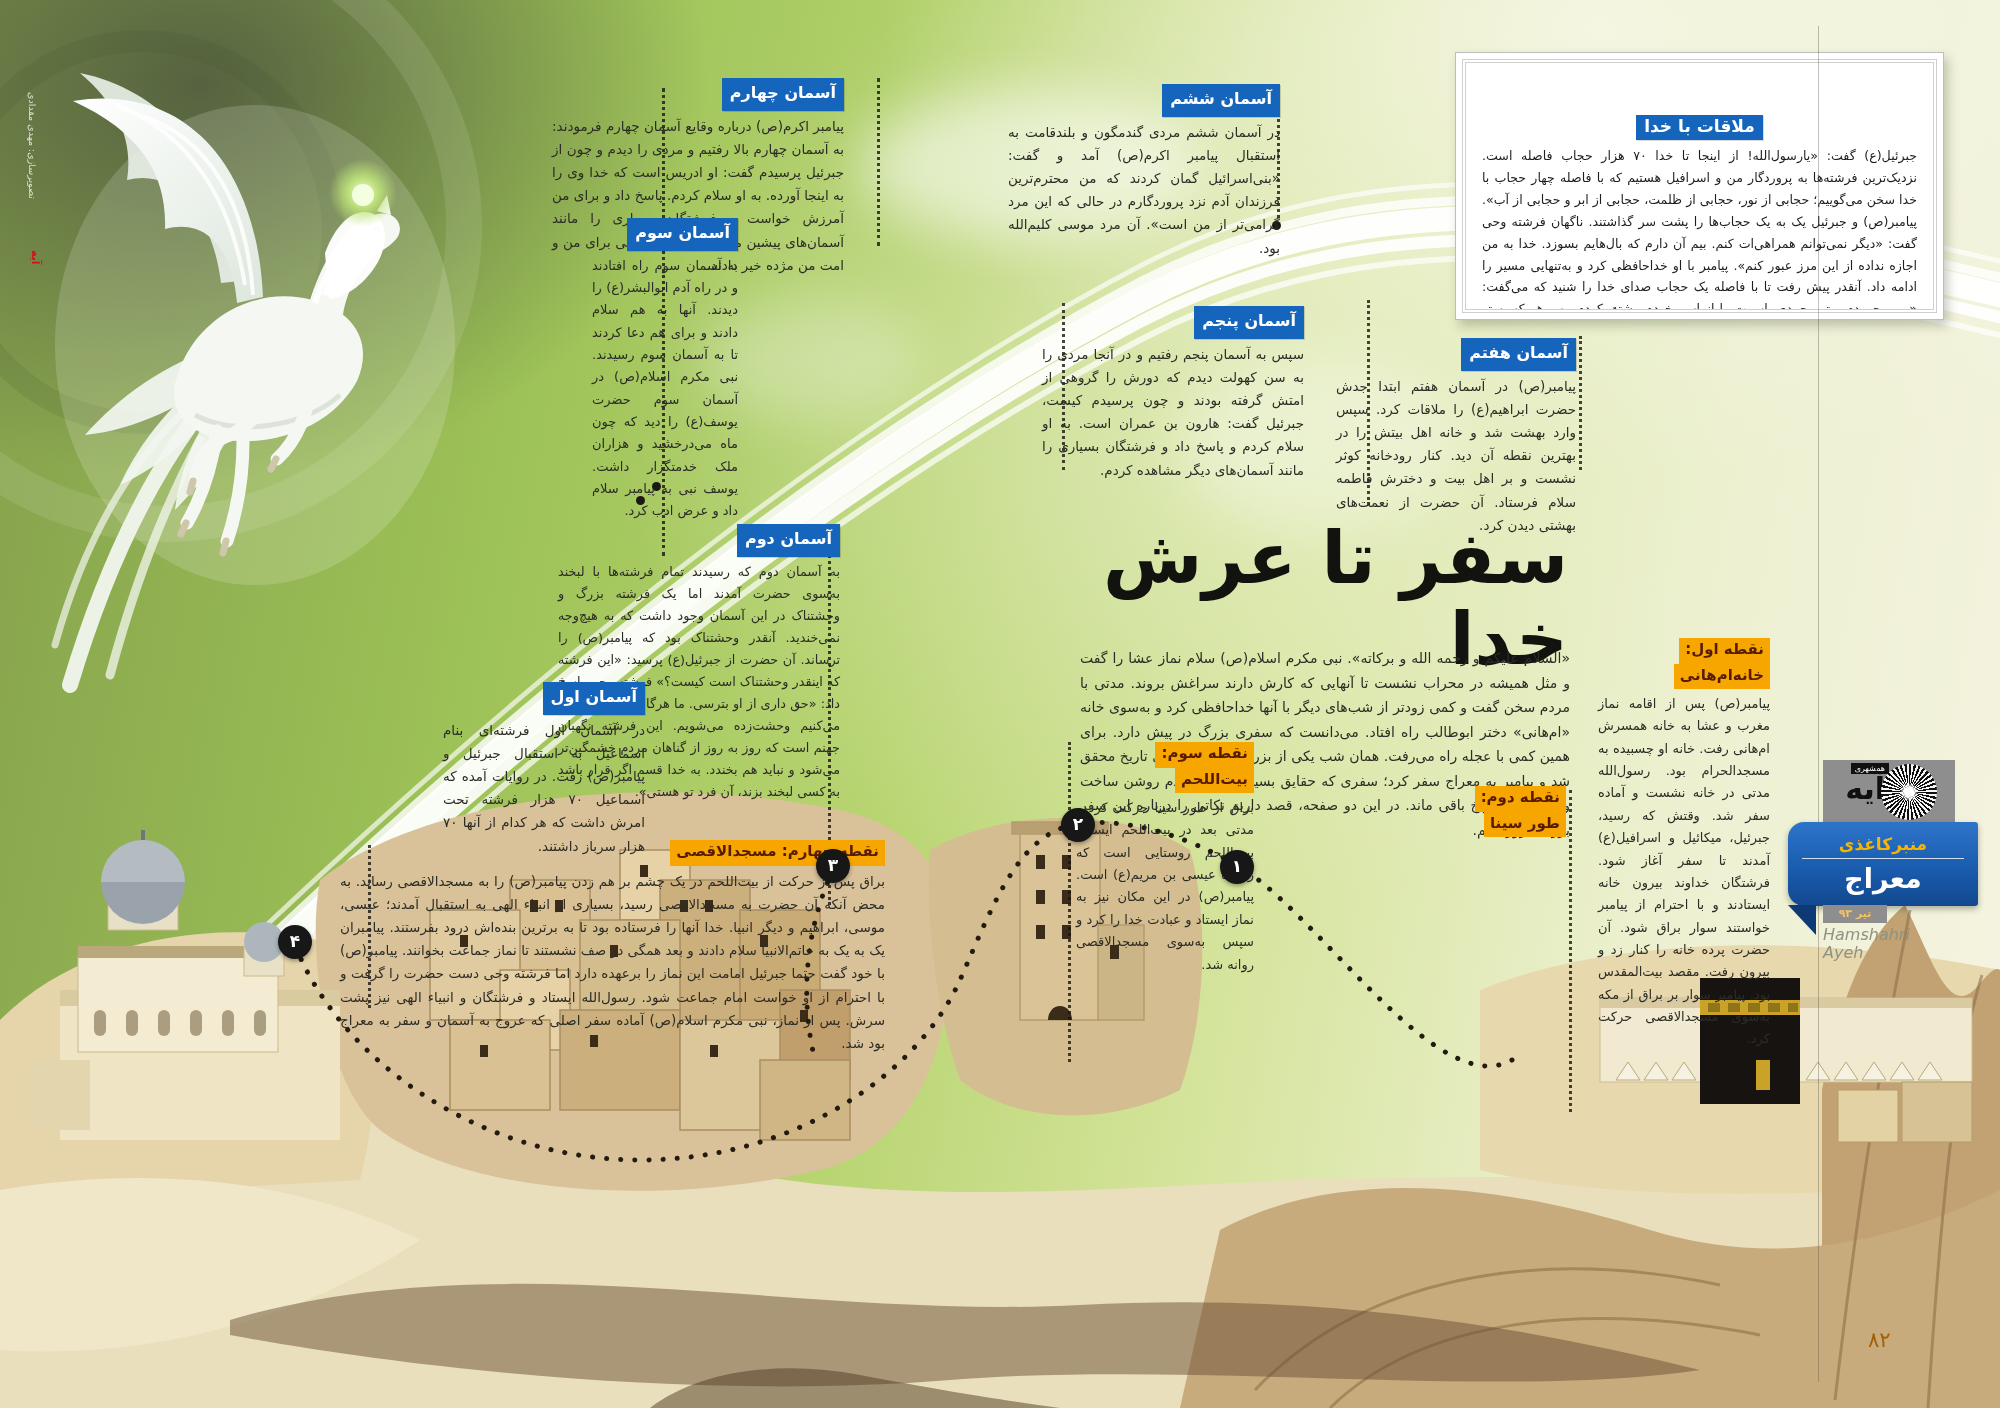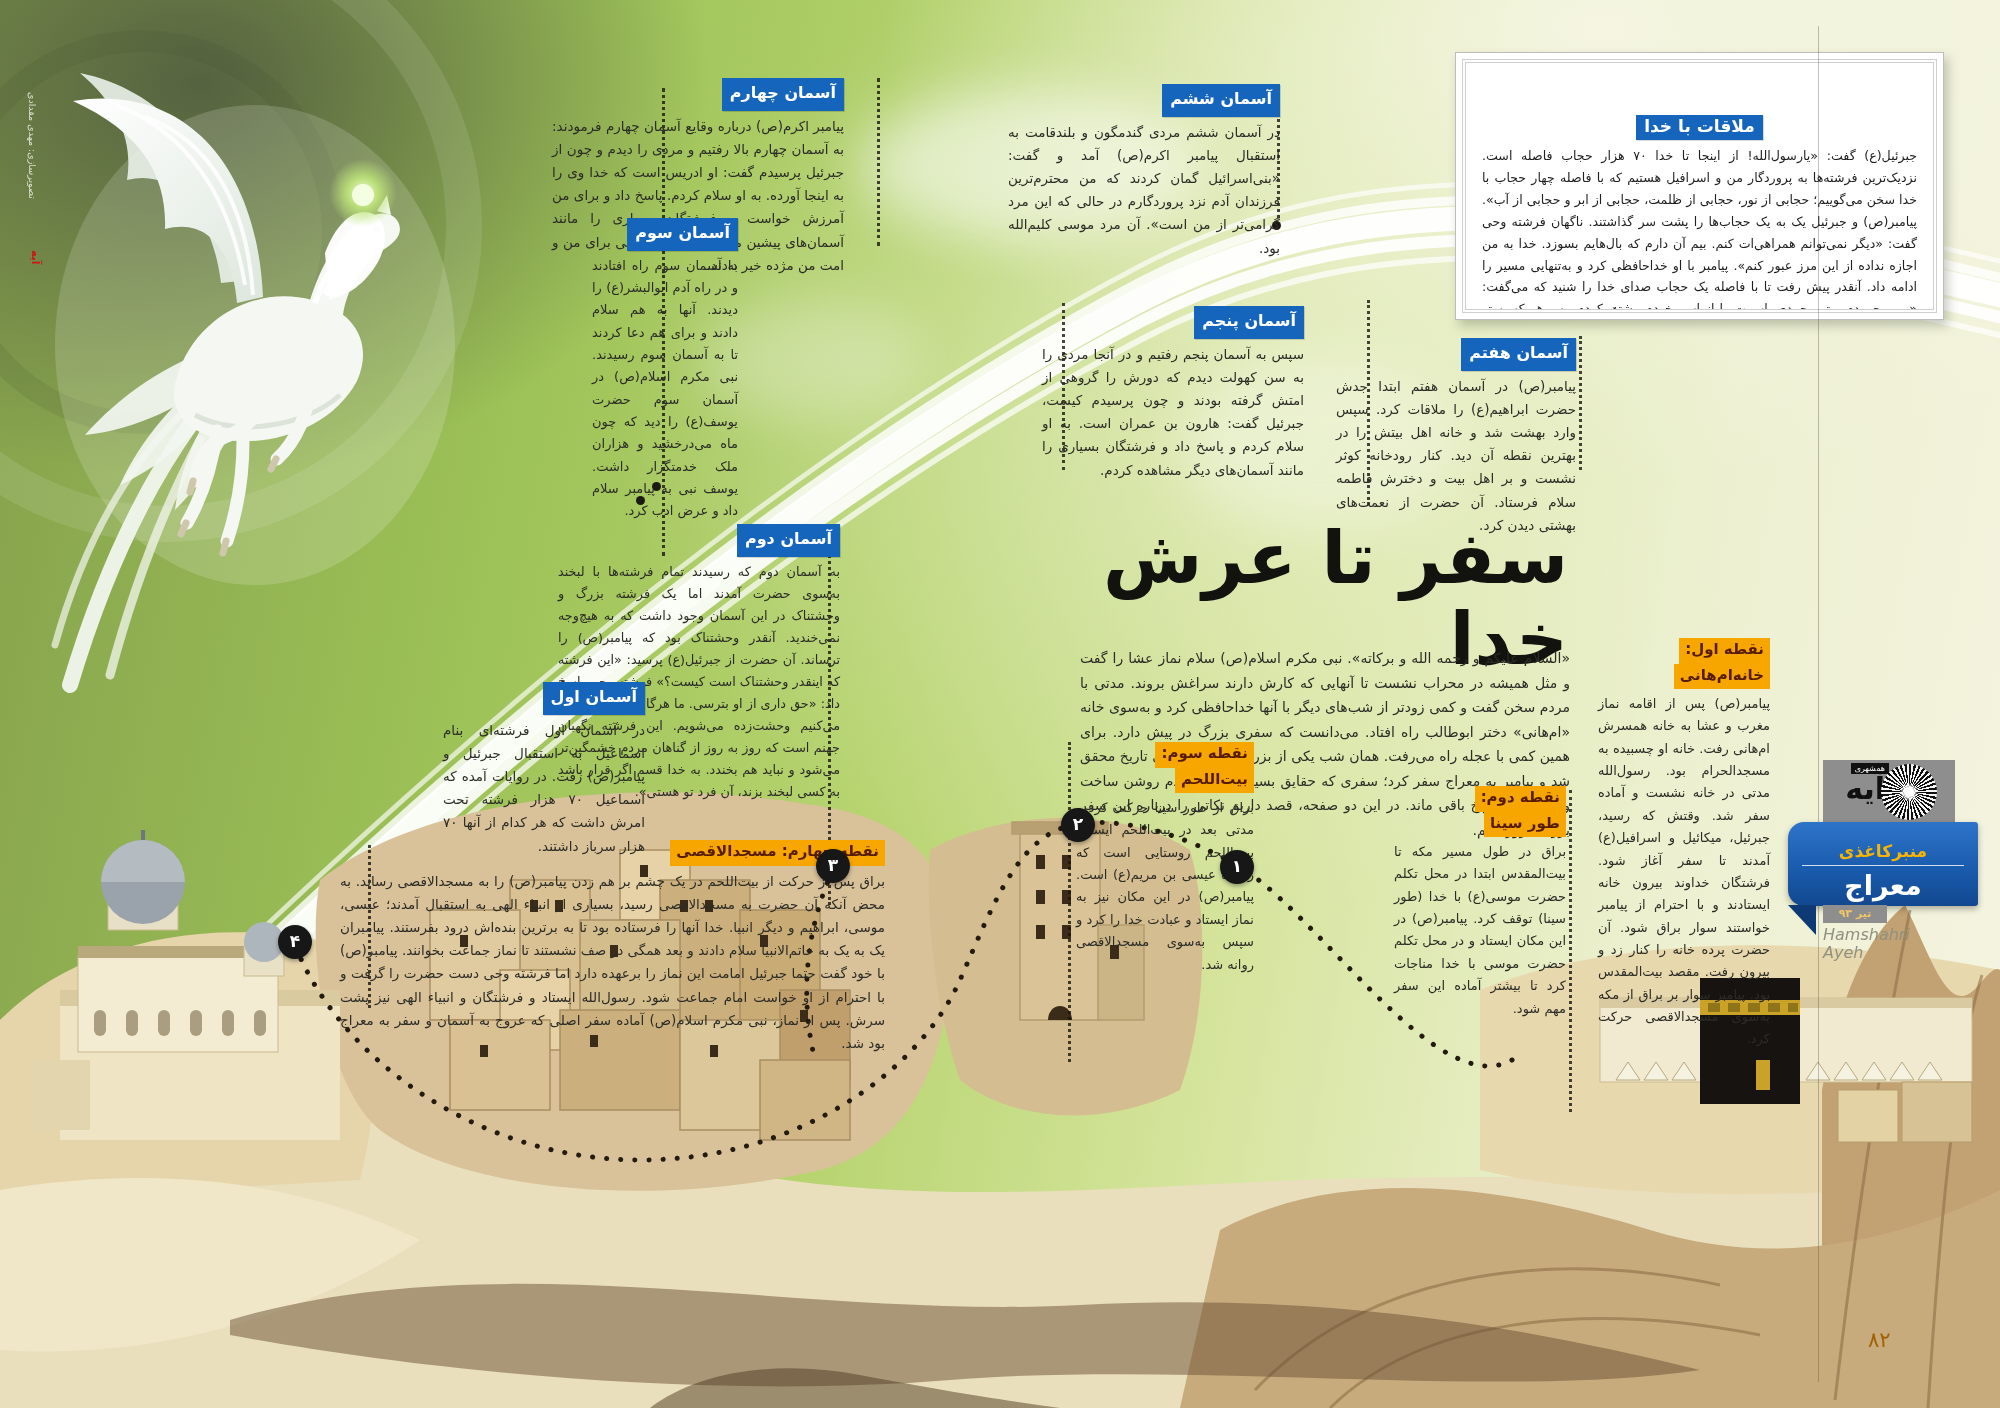--- a/index.html
+++ b/index.html
@@ -76,21 +76,21 @@
   .sunburst::after{
     content:"";position:absolute;left:19px;top:19px;width:18px;height:18px;border-radius:50%;
     background:radial-gradient(#ffffff 35%,rgba(255,255,255,0) 75%);
   }
   .ribbon{
     position:absolute;left:1788px;top:822px;width:190px;height:84px;
     background:linear-gradient(180deg,#2d74c9 0%,#1a5cae 55%,#12488f 100%);
     border-radius:16px 3px 3px 16px;box-shadow:0 3px 6px rgba(0,0,0,.3);
     text-align:center;color:#fff;
   }
-  .ribbon-top{font-size:17px;font-weight:bold;color:#f7b500;margin-top:19px;}
+  .ribbon-top{font-size:17px;font-weight:bold;color:#f7b500;margin-top:12px;}
   .ribbon-line{height:1px;background:rgba(255,255,255,.8);margin:4px 14px;}
   .ribbon-main{font-size:27px;font-weight:bold;letter-spacing:1px;}
   .ribbon-fold{
     position:absolute;left:1788px;top:905px;width:0;height:0;
     border-right:28px solid #0d3a74;border-bottom:30px solid transparent;
   }
   .date-box{position:absolute;left:1823px;top:905px;width:64px;height:18px;background:#8e8e8e;
     color:#f3c468;font-size:11px;font-weight:bold;text-align:center;line-height:18px;}
   .latin{position:absolute;left:1823px;top:926px;direction:ltr;text-align:left;
     font-style:italic;font-size:16px;line-height:1.15;color:#8f9181;}
@@ -368,21 +368,20 @@
 
   <div class="tblock" style="left:1598px;top:638px;width:172px;font-size:13px;">
     <span class="lbl-yellow">نقطه اول:</span><br>
     <span class="lbl-yellow">خانه‌ام‌هانی</span>
     <p>پیامبر(ص) پس از اقامه نماز مغرب و عشا به خانه همسرش ام‌هانی رفت. خانه او چسبیده به مسجدالحرام بود. رسول‌الله مدتی در خانه نشست و آماده سفر شد. وقتش که رسید، جبرئیل، میکائیل و اسرافیل(ع) آمدند تا سفر آغاز شود. فرشتگان خداوند بیرون خانه ایستادند و با احترام از پیامبر خواستند سوار براق شود. آن حضرت پرده خانه را کنار زد و بیرون رفت. مقصد بیت‌المقدس بود. پیامبر سوار بر براق از مکه به‌سوی مسجدالاقصی حرکت کرد.</p>
   </div>
 
   <div class="tblock" style="left:1394px;top:786px;width:172px;font-size:13px;">
     <span class="lbl-yellow">نقطه دوم:</span><br>
     <span class="lbl-yellow">طور سینا</span>
-    <p>براق در طول مسیر مکه تا بیت‌المقدس ابتدا در محل تکلم حضرت موسی(ع) با خدا (طور سینا) توقف کرد. پیامبر(ص) در این مکان ایستاد و در محل تکلم حضرت موسی با خدا مناجات کرد تا بیشتر آماده این سفر مهم شود.</p>
   </div>
 
   <div class="tblock" style="left:1076px;top:742px;width:178px;font-size:13px;">
     <span class="lbl-yellow">نقطه سوم:</span><br>
     <span class="lbl-yellow">بیت‌اللحم</span>
     <p>براق از طور سینا حرکت کرد و مدتی بعد در بیت‌اللحم ایستاد. بیت‌اللحم روستایی است که زادگاه عیسی بن مریم(ع) است. پیامبر(ص) در این مکان نیز به نماز ایستاد و عبادت خدا را کرد و سپس به‌سوی مسجدالاقصی روانه شد.</p>
   </div>
 
   <div class="tblock" style="left:340px;top:840px;width:545px;">
     <span class="lbl-yellow">نقطه چهارم: مسجدالاقصی</span>

